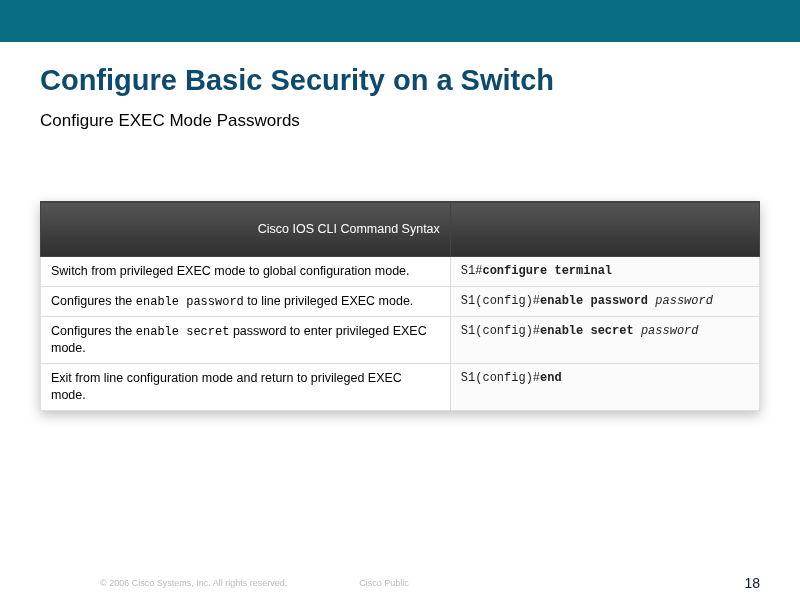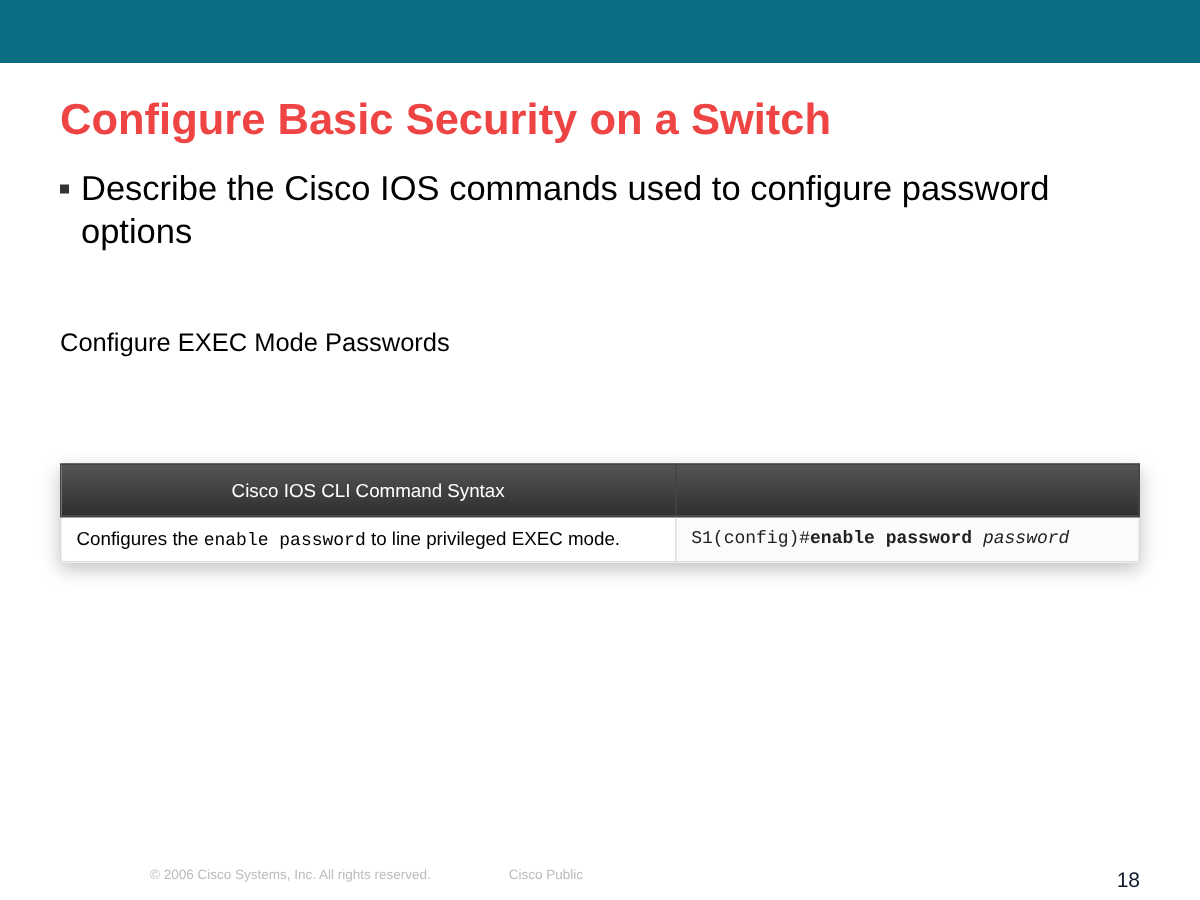--- a/index.html
+++ b/index.html
@@ -15,21 +15,21 @@
     width: 100%;
     height: 42px;
     background: #0a6e82;
   }
   .content {
     padding: 22px 40px 0 40px;
   }
   .title {
     font-size: 29px;
     font-weight: bold;
-    color: #ef4444;
+    color: #0c4a6e;
     margin-bottom: 14px;
   }
   .bullet-row {
     display: flex;
     align-items: flex-start;
     gap: 8px;
     font-size: 23px;
     color: #000;
     line-height: 1.25;
     margin-bottom: 50px;
@@ -52,23 +52,23 @@
     box-shadow: 0 4px 12px rgba(0,0,0,0.25);
   }
   table {
     width: 100%;
     border-collapse: collapse;
     font-size: 12.5px;
   }
   thead th {
     background: linear-gradient(#555, #2f2f2f);
     color: #fff;
-    text-align: center;
+    text-align: right;
     font-weight: normal;
-    padding: 10px 10px;
+    padding: 20px 10px;
     border: 1px solid #444;
   }
   thead th:first-child { width: 57%; }
   tbody td {
     padding: 6px 10px;
     border: 1px solid #ddd;
     vertical-align: top;
     line-height: 1.35;
   }
   tbody td:nth-child(2) {
@@ -84,52 +84,60 @@
   .cmd-bold { font-weight: bold; }
   .cmd-arg { font-style: italic; margin-top: 37px; }
   .footer {
     position: absolute;
     bottom: 12px;
     left: 0;
     width: 100%;
     font-size: 9px;
     color: #bbb;
     display: flex;
-    align-items: flex-start;
+    align-items: center;
   }
   .footer .copy { margin-left: 100px; }
-  .footer .pub { margin-left: 52px; }
+  .footer .pub { margin-left: 72px; }
   .footer .pg { position: absolute; right: 40px; font-size: 14px; color: #0f172a; }
 </style>
 </head>
 <body>
 
 <div class="top-bar"></div>
 
 <div class="content">
   <div class="title">Configure Basic Security on a Switch</div>
-  <div class="bullet-row">
-    <div class="bullet"></div>
-    <div>Describe the Cisco IOS commands used to configure password options</div>
-  </div>
   <div class="subheading">Configure EXEC Mode Passwords</div>
 </div>
 
 <div class="table-wrap">
   <table>
     <thead>
       <tr>
         <th>Cisco IOS CLI Command Syntax</th>
         <th></th>
       </tr>
     </thead>
     <tbody id="tbody">
         <tr>
+          <td><span>Switch from privileged EXEC mode to global configuration mode.</span></td>
+          <td><span>S1#</span><span class="cmd-bold">configure terminal</span></td>
+        </tr>
+        <tr>
           <td><span>Configures the </span><span class="mono-inline">enable password</span><span> to line privileged EXEC mode.</span></td>
           <td><span>S1(config)#</span><span class="cmd-bold">enable password</span> <span class="cmd-arg">password</span></td>
+        </tr>
+        <tr>
+          <td><span>Configures the </span><span class="mono-inline">enable secret</span><span> password to enter privileged EXEC mode.</span></td>
+          <td><span>S1(config)#</span><span class="cmd-bold">enable secret</span> <span class="cmd-arg">password</span></td>
+        </tr>
+        <tr>
+          <td><span>Exit from line configuration mode and return to privileged EXEC mode.</span></td>
+          <td><span>S1(config)#</span><span class="cmd-bold">end</span></td>
         </tr>
       </tbody>
   </table>
 </div>
 
 <div class="footer">
   <span class="copy">© 2006 Cisco Systems, Inc. All rights reserved.</span>
   <span class="pub">Cisco Public</span>
   <span class="pg">18</span>
 </div>

